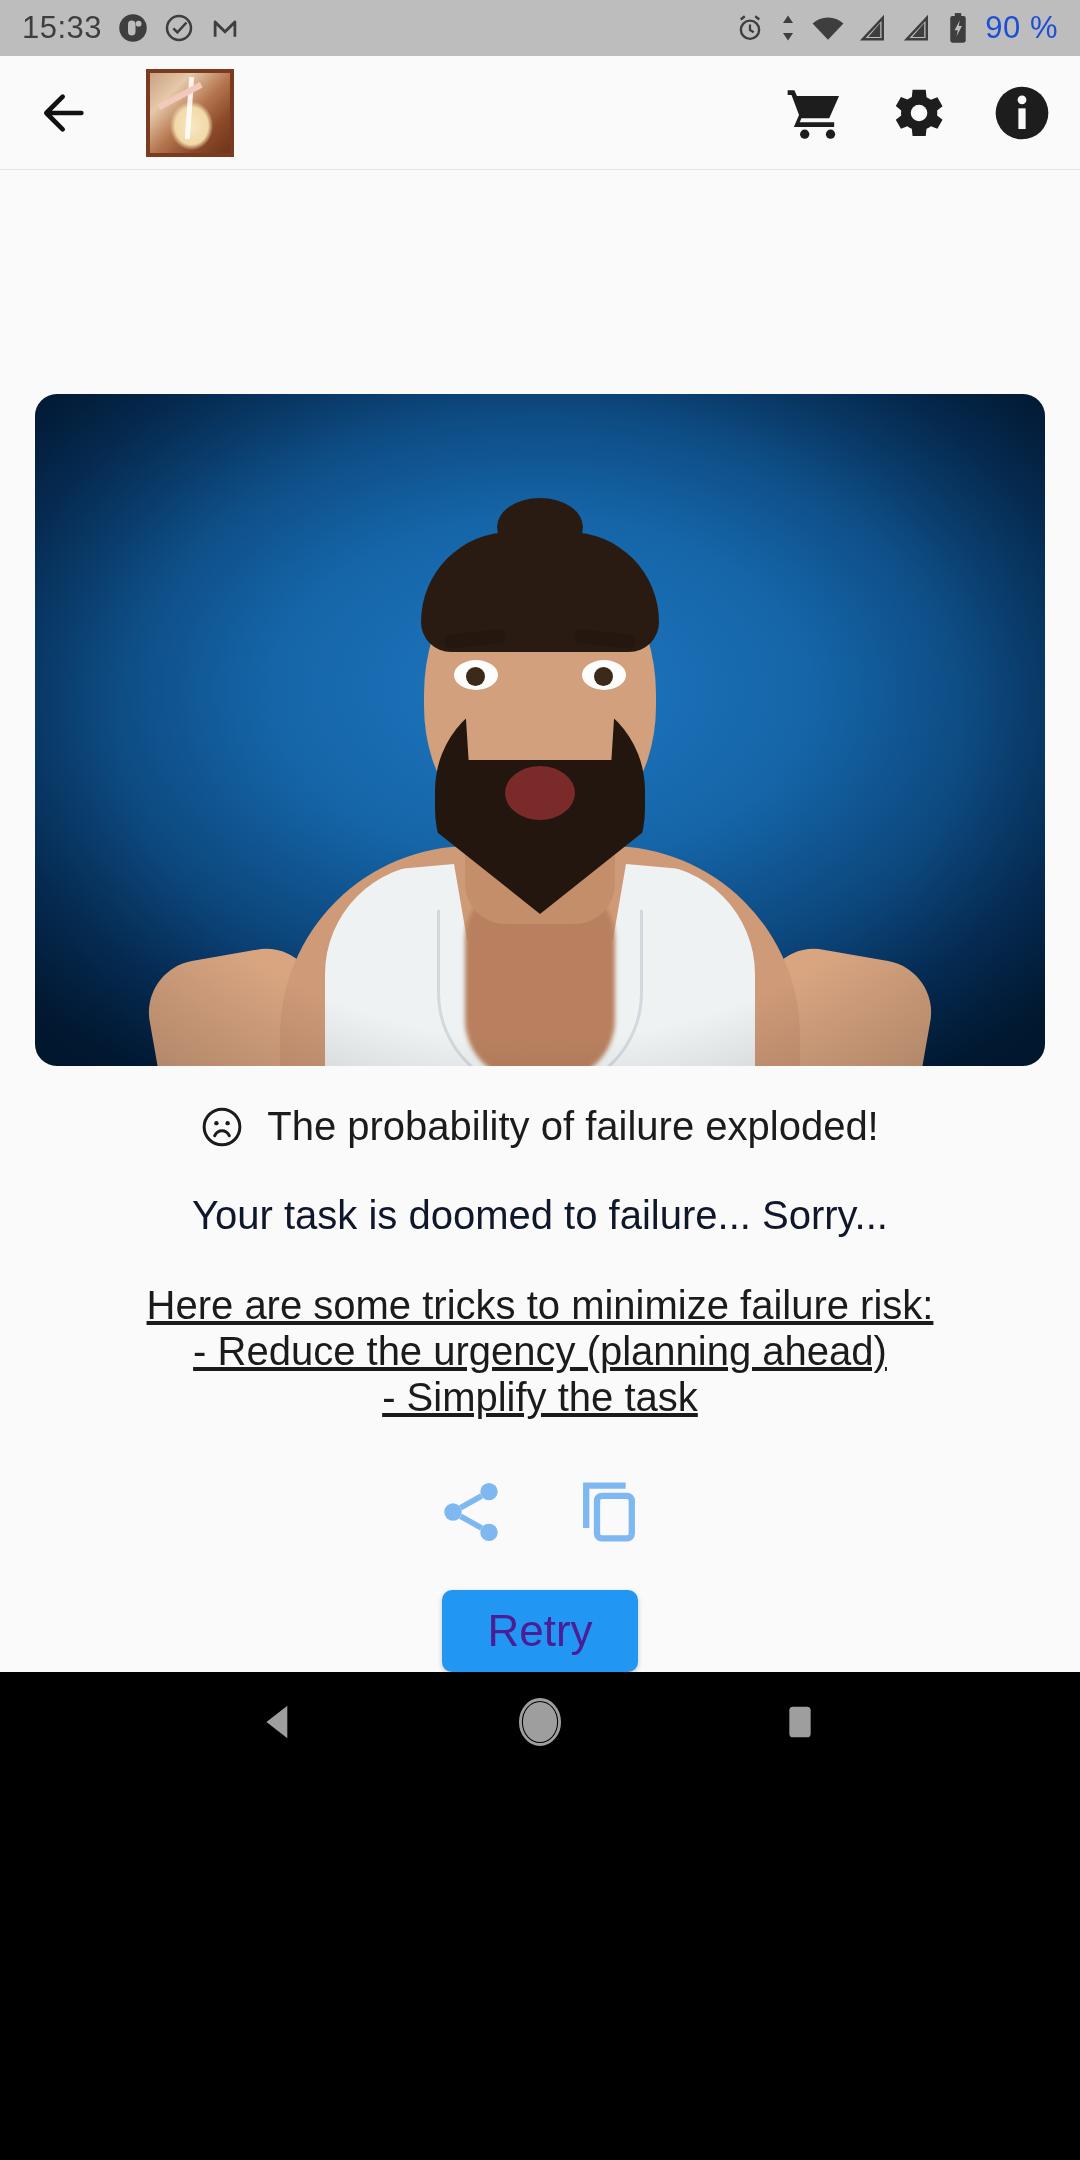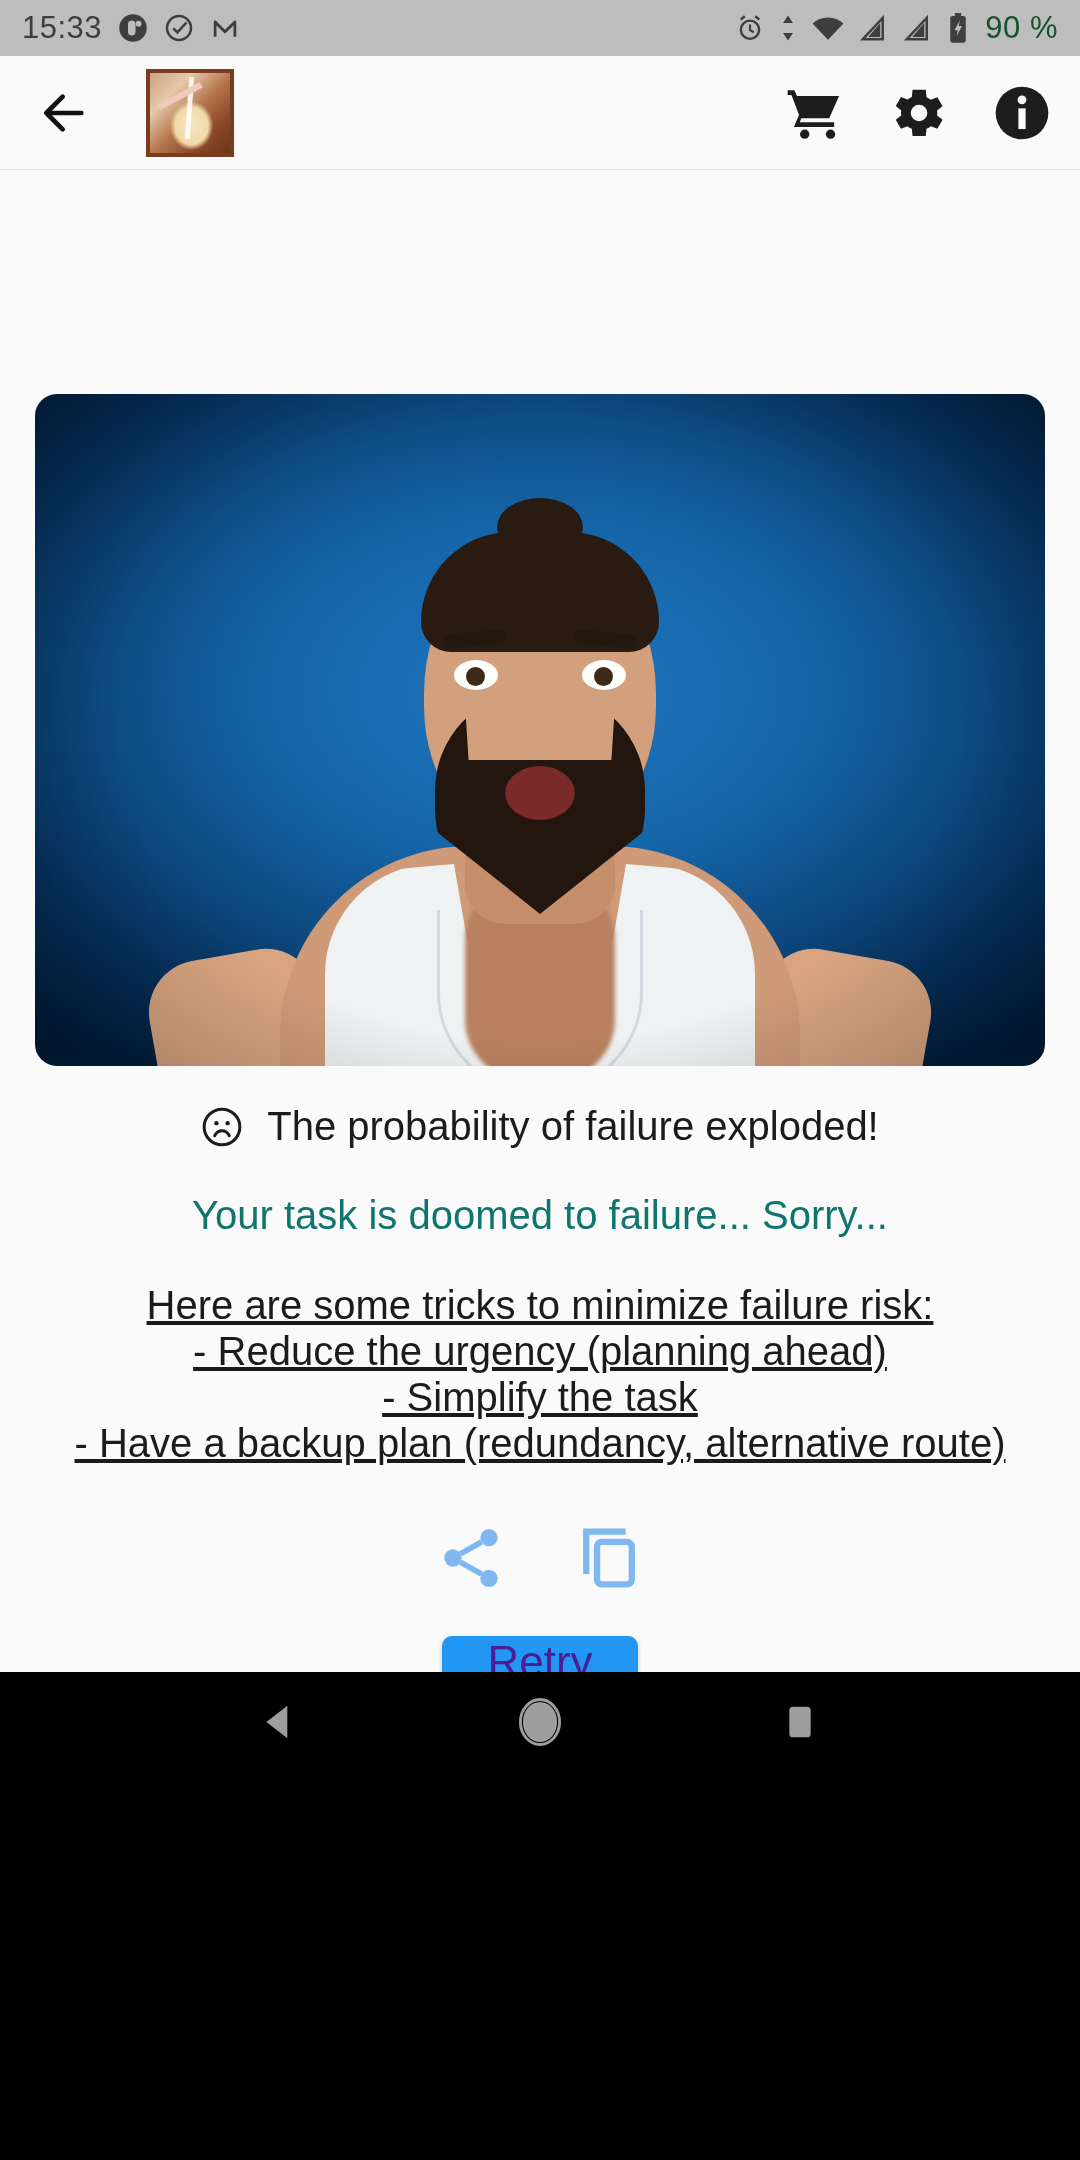--- a/index.html
+++ b/index.html
@@ -44,21 +44,21 @@
     gap: 14px;
   }
   .clock-text {
     font-size: 31px;
     color: #3e3e3e;
     letter-spacing: 0.5px;
     font-family: "Liberation Sans", sans-serif;
   }
   .battery-text {
     font-size: 31px;
-    color: #14532d;
+    color: #1d4ed8;
     letter-spacing: 0.5px;
     margin-left: 2px;
   }
   .sicon {
     display: inline-flex;
     align-items: center;
     justify-content: center;
   }
 
   
@@ -327,21 +327,21 @@
     color: #1b1b1b;
   }
   .sad-face {
     display: inline-flex;
     align-items: center;
     justify-content: center;
   }
   .msg-sub {
     margin-top: 44px;
     font-size: 40px;
-    color: #0f766e;
+    color: #0f172a;
     text-align: right;
   }
   .tips {
     margin-top: 44px;
     text-align: center;
     font-size: 40px;
     color: #1b1b1b;
     line-height: 1.15;
   }
   .tips div { white-space: nowrap; text-decoration: underline; }
@@ -537,21 +537,20 @@
       </span>
       <span>The probability of failure exploded!</span>
     </div>
 
     <div class="msg-sub">Your task is doomed to failure... Sorry...</div>
 
     <div class="tips">
       <div>Here are some tricks to minimize failure risk:</div>
       <div>- Reduce the urgency (planning ahead)</div>
       <div>- Simplify the task</div>
-      <div>- Have a backup plan (redundancy, alternative route)</div>
     </div>
 
     <div class="actions">
       <div class="act-btn">
         <svg width="72" height="72" viewBox="0 0 24 24">
             <circle cx="18" cy="5.2" r="2.9" fill="#7fb8f0"></circle>
             <circle cx="6" cy="12" r="2.9" fill="#7fb8f0"></circle>
             <circle cx="18" cy="18.8" r="2.9" fill="#7fb8f0"></circle>
             <path d="M8.5 10.6l7-3.9M8.5 13.4l7 3.9" stroke="#7fb8f0" stroke-width="1.9" fill="none"></path>
           </svg>

